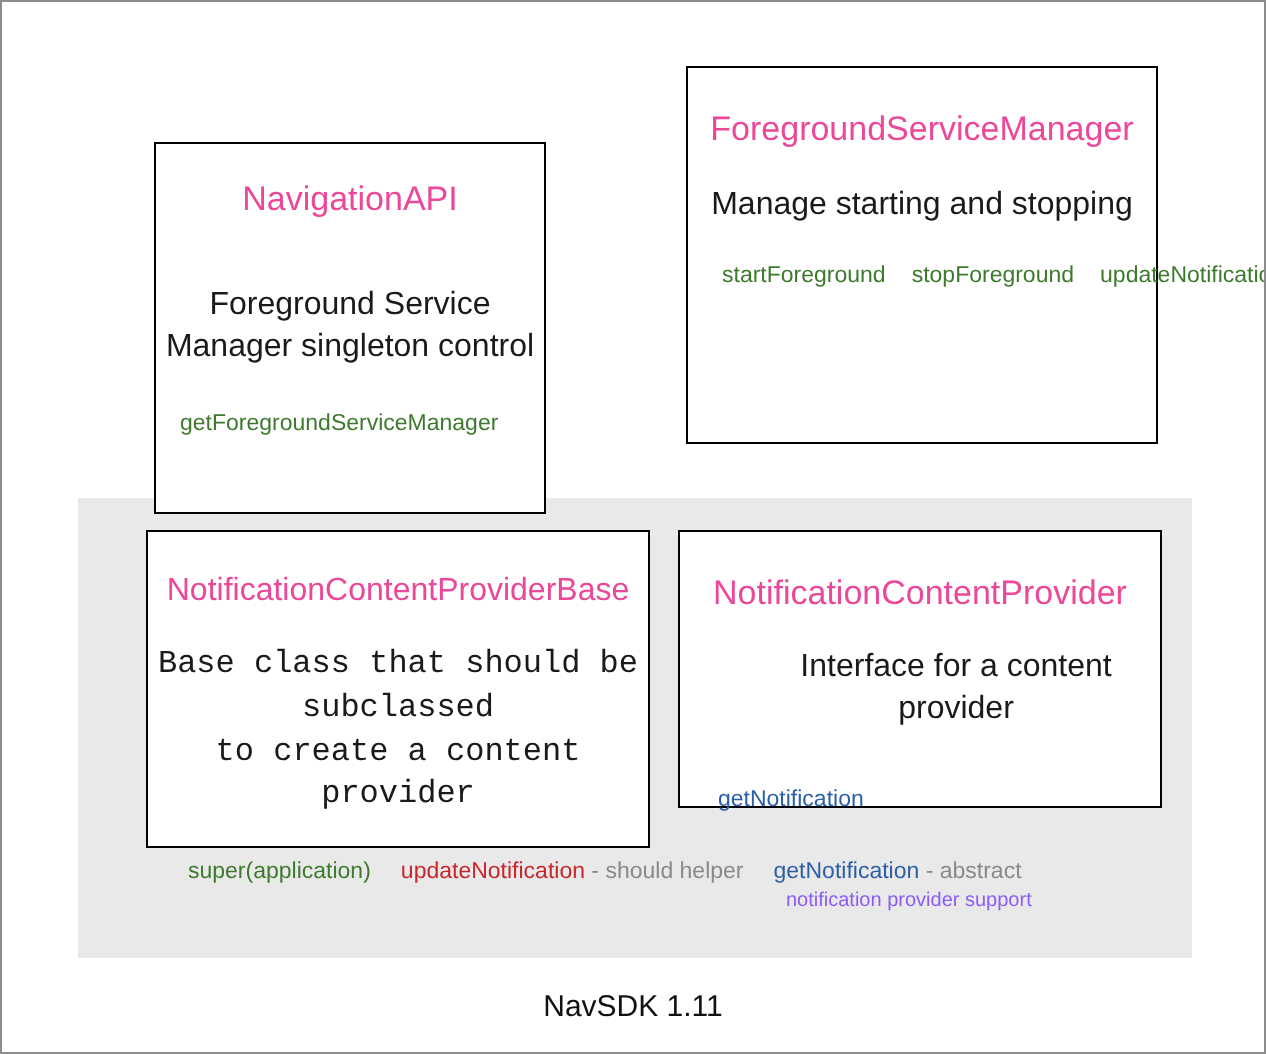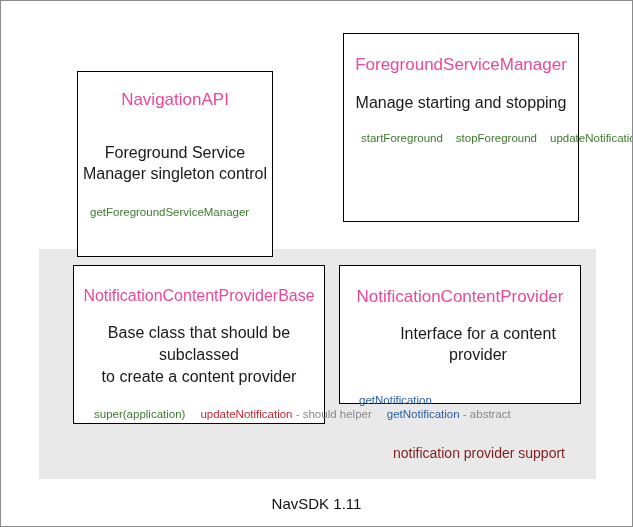--- a/index.html
+++ b/index.html
@@ -21,22 +21,22 @@
   }
 
   
   .group-panel {
     position: absolute;
     background: #e9e9e9;
     box-sizing: border-box;
   }
   .group-label {
     position: absolute;
-    font-size: 14px;
-    color: #7f1d1d;
+    font-size: 10px;
+    color: #8b5cf6;
     white-space: nowrap;
   }
 
   
   .class-box {
     position: absolute;
     background: #ffffff;
     border: 1.6px solid #000000;
     box-sizing: border-box;
     display: flex;
@@ -97,21 +97,21 @@
   #label-notification-support {
     left: 392px; top: 444px;
   }
 
   #box-notification-content-provider-base {
     left: 50px; top: 264px; width: 252px; height: 159px;
     padding-top: 21px;
     margin-left: 22px;
   }
   #box-notification-content-provider-base .class-title { font-size: 16px; }
-  #box-notification-content-provider-base .class-desc { margin-top: 17px; }
+  #box-notification-content-provider-base .class-desc { margin-top: 17px; font-family: Liberation Mono, monospace; }
   #box-notification-content-provider-base .member-list { margin-top: 20px; padding-left: 20px; gap: 15px; align-items: center; }
 
   #box-notification-content-provider {
     left: 338px; top: 264px; width: 242px; height: 139px;
     padding-top: 21px;
   }
   #box-notification-content-provider .class-desc { margin-top: 16px; padding-left: 36px; }
   #box-notification-content-provider .member-list { margin-top: 27px; padding-left: 19px; gap: 12px; }
 
   

